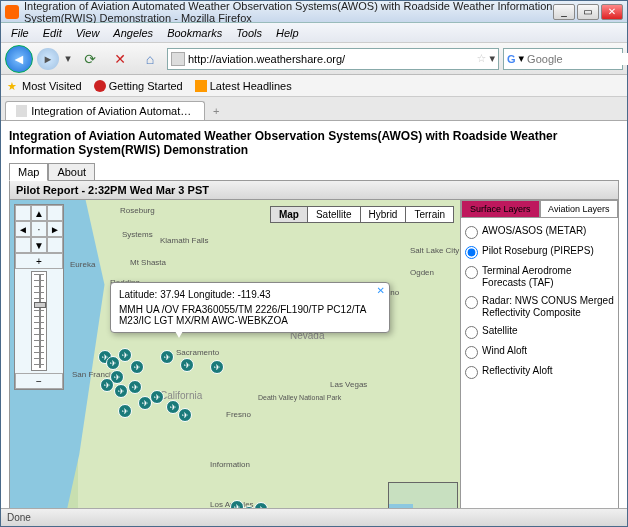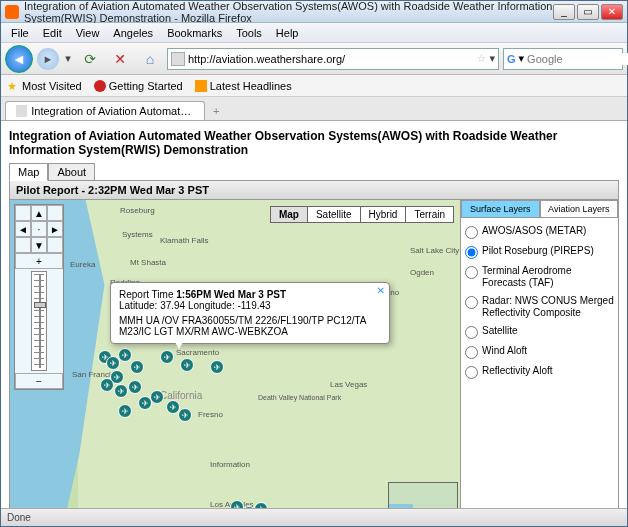--- a/index.html
+++ b/index.html
@@ -9,21 +9,21 @@
 .window-frame { border: 1px solid #4a6a8a; height: 100%; display: flex; flex-direction: column; }
 .titlebar { background: linear-gradient(#e8f0f8, #c8d8ec); height: 22px; display: flex; align-items: center; padding: 0 4px; border-bottom: 1px solid #9bb; font-size: 11px; }
 .titlebar .favicon { width: 14px; height: 14px; background: #f60; border-radius: 3px; margin-right: 5px; }
 .titlebar .title { flex: 1; color: #222; }
 .titlebar .winbtns { display: flex; gap: 2px; }
 .winbtn { width: 22px; height: 16px; background: linear-gradient(#f8f8f8,#d8d8d8); border: 1px solid #888; border-radius: 2px; display:flex;align-items:center;justify-content:center;font-size:10px;cursor:pointer;}
 .winbtn.close { background: linear-gradient(#f88,#d22); color:#fff;}
 
 
 .menubar { background: linear-gradient(#f4f6fa,#e4e8f0); height: 20px; display: flex; align-items: center; padding: 0 4px; gap: 2px; border-bottom: 1px solid #ccc; }
-.menubar span { padding: 1px 6px; cursor: pointer; }
+.menubar span { padding: 1px 6px; cursor: pointer; font-style: italic; }
 
 
 .navbar { background: linear-gradient(#f8f8f8,#e4e4e4); height: 32px; display:flex; align-items:center; padding: 0 4px; gap: 4px; border-bottom:1px solid #bbb;}
 .navbtn { width: 26px; height: 26px; border-radius: 4px; display:flex;align-items:center;justify-content:center; }
 .navbtn.back { background: radial-gradient(circle,#7ec0ff,#1a6ed8); border:1px solid #0a5; border-radius:50%; width:28px;height:28px; color:#fff; font-size:14px;}
 .navbtn.fwd { background: radial-gradient(circle,#d0e8ff,#a0c0e0); border-radius:50%; width:22px;height:22px; color:#555;}
 .navbtn.dd { width:10px; color:#444;}
 .navbtn.reload { color:#3a7a3a; font-size:14px;}
 .navbtn.stop { color:#c22; font-size:14px;}
 .navbtn.home { color:#4a7ac0; font-size:14px;}
@@ -90,21 +90,21 @@
 .infowin .tailb{position:absolute;left:59px;bottom:-16px;width:0;height:0;border:9px solid transparent;border-top:15px solid #888;z-index:-1;}
 .infowin b{font-weight:bold;}
 
 .overview{position:absolute;right:2px;bottom:2px;width:70px;height:55px;background:#c8e0c0;border:1px solid #666;}
 .overview .water{position:absolute;left:0;bottom:0;width:35%;height:60%;background:#8cc8e0;}
 
 .citylabel{position:absolute;font-size:8px;color:#555;white-space:nowrap;}
 
 
 .sidetabs{display:flex;border-bottom:1px solid #999;}
-.sidetab{flex:1;padding:3px 2px;font-size:9px;text-align:center;border:1px solid #999;border-bottom:none;background:#7dd3fc;cursor:pointer;}
+.sidetab{flex:1;padding:3px 2px;font-size:9px;text-align:center;border:1px solid #999;border-bottom:none;background:#be185d;cursor:pointer;}
 .sidetab.active{background:#fff;}
 .layerlist{padding:4px;}
 .layeritem{display:flex;align-items:flex-start;gap:4px;padding:3px 0;font-size:10px;}
 .layeritem input{margin-top:1px;}
 .layeritem label{flex:1;line-height:1.2;}
 
 
 .statusbar{height:18px;background:linear-gradient(#f0f0f0,#d8d8d8);border-top:1px solid #aaa;display:flex;align-items:center;padding:0 6px;font-size:10px;color:#444;}
 </style>
 </head>
@@ -191,21 +191,21 @@
 
         <div class="citylabel" style="left:110px;top:6px">Roseburg</div>
         <div class="citylabel" style="left:112px;top:30px">Systems</div>
         <div class="citylabel" style="left:150px;top:36px">Klamath Falls</div>
         <div class="citylabel" style="left:60px;top:60px">Eureka</div>
         <div class="citylabel" style="left:120px;top:58px">Mt Shasta</div>
         <div class="citylabel" style="left:100px;top:78px">Redding</div>
         <div class="citylabel" style="left:370px;top:88px">Reno</div>
         <div class="citylabel" style="left:166px;top:148px">Sacramento</div>
         <div class="citylabel" style="left:62px;top:170px">San Francisco</div>
-        <div class="citylabel" style="left:188px;top:210px">Fresno</div>
+        <div class="citylabel" style="left:216px;top:210px">Fresno</div>
         <div class="citylabel" style="left:320px;top:180px">Las Vegas</div>
         <div class="citylabel" style="left:200px;top:260px">Information</div>
         <div class="citylabel" style="left:200px;top:300px">Los Angeles</div>
         <div class="citylabel" style="left:400px;top:68px">Ogden</div>
         <div class="citylabel" style="left:400px;top:46px">Salt Lake City</div>
         <div class="citylabel" style="left:390px;top:300px">Phoenix</div>
         <div class="citylabel" style="left:248px;top:194px;font-size:7px">Death Valley National Park</div>
         <div class="citylabel" style="left:150px;top:190px;font-size:10px;color:#888">California</div>
         <div class="citylabel" style="left:280px;top:130px;font-size:10px;color:#888">Nevada</div>
 
@@ -260,21 +260,20 @@
 
         <div class="maptypes">
           <div class="active">Map</div>
           <div>Satellite</div>
           <div>Hybrid</div>
           <div>Terrain</div>
         </div>
 
         <div class="infowin">
           <span class="x">✕</span>
-          <div><span>Report Time</span> <b>1:56PM Wed Mar 3 PST</b></div>
           <div>Latitude: 37.94 Longitude: -119.43</div>
           <div style="margin-top:4px">MMH UA /OV FRA360055/TM 2226/FL190/TP PC12/TA M23/IC LGT MX/RM AWC-WEBKZOA</div>
           <div class="tailb"></div>
             <div class="tail"></div>
         </div>
 
         <div class="overview">
             <div class="water"></div>
           </div>
       </div>

